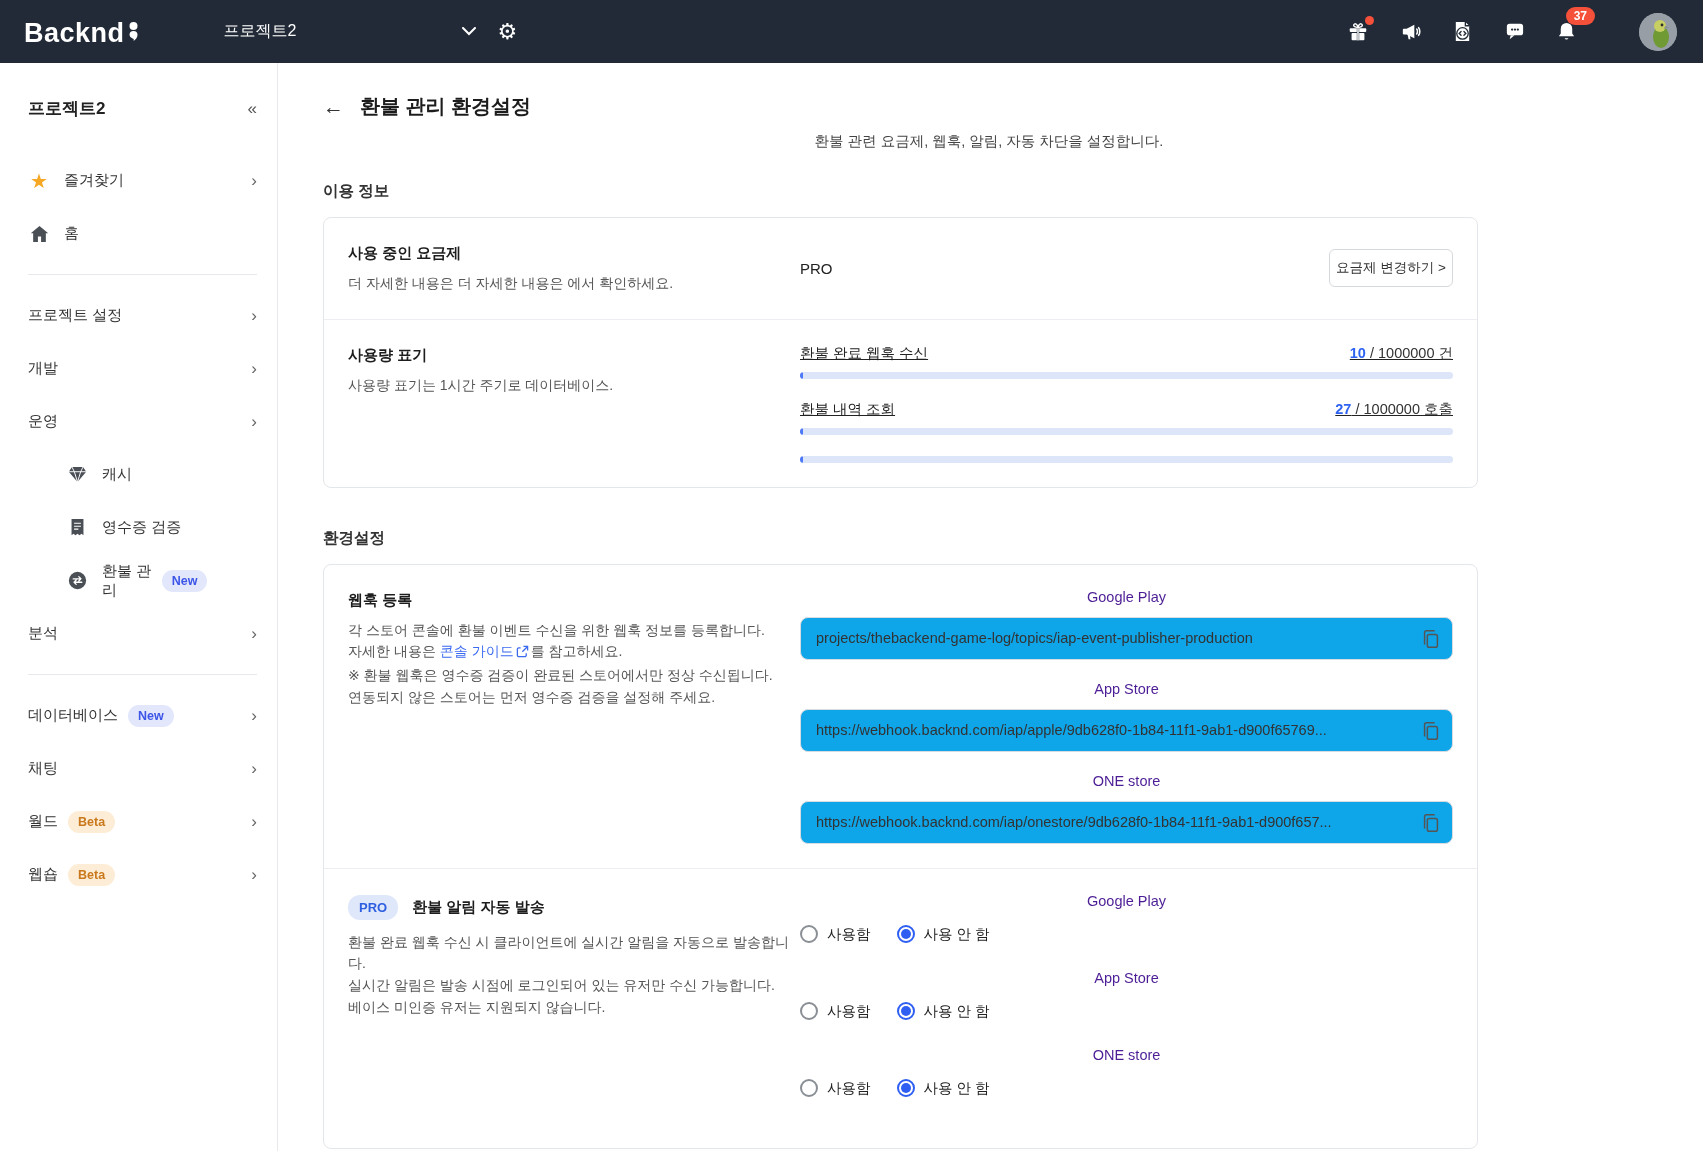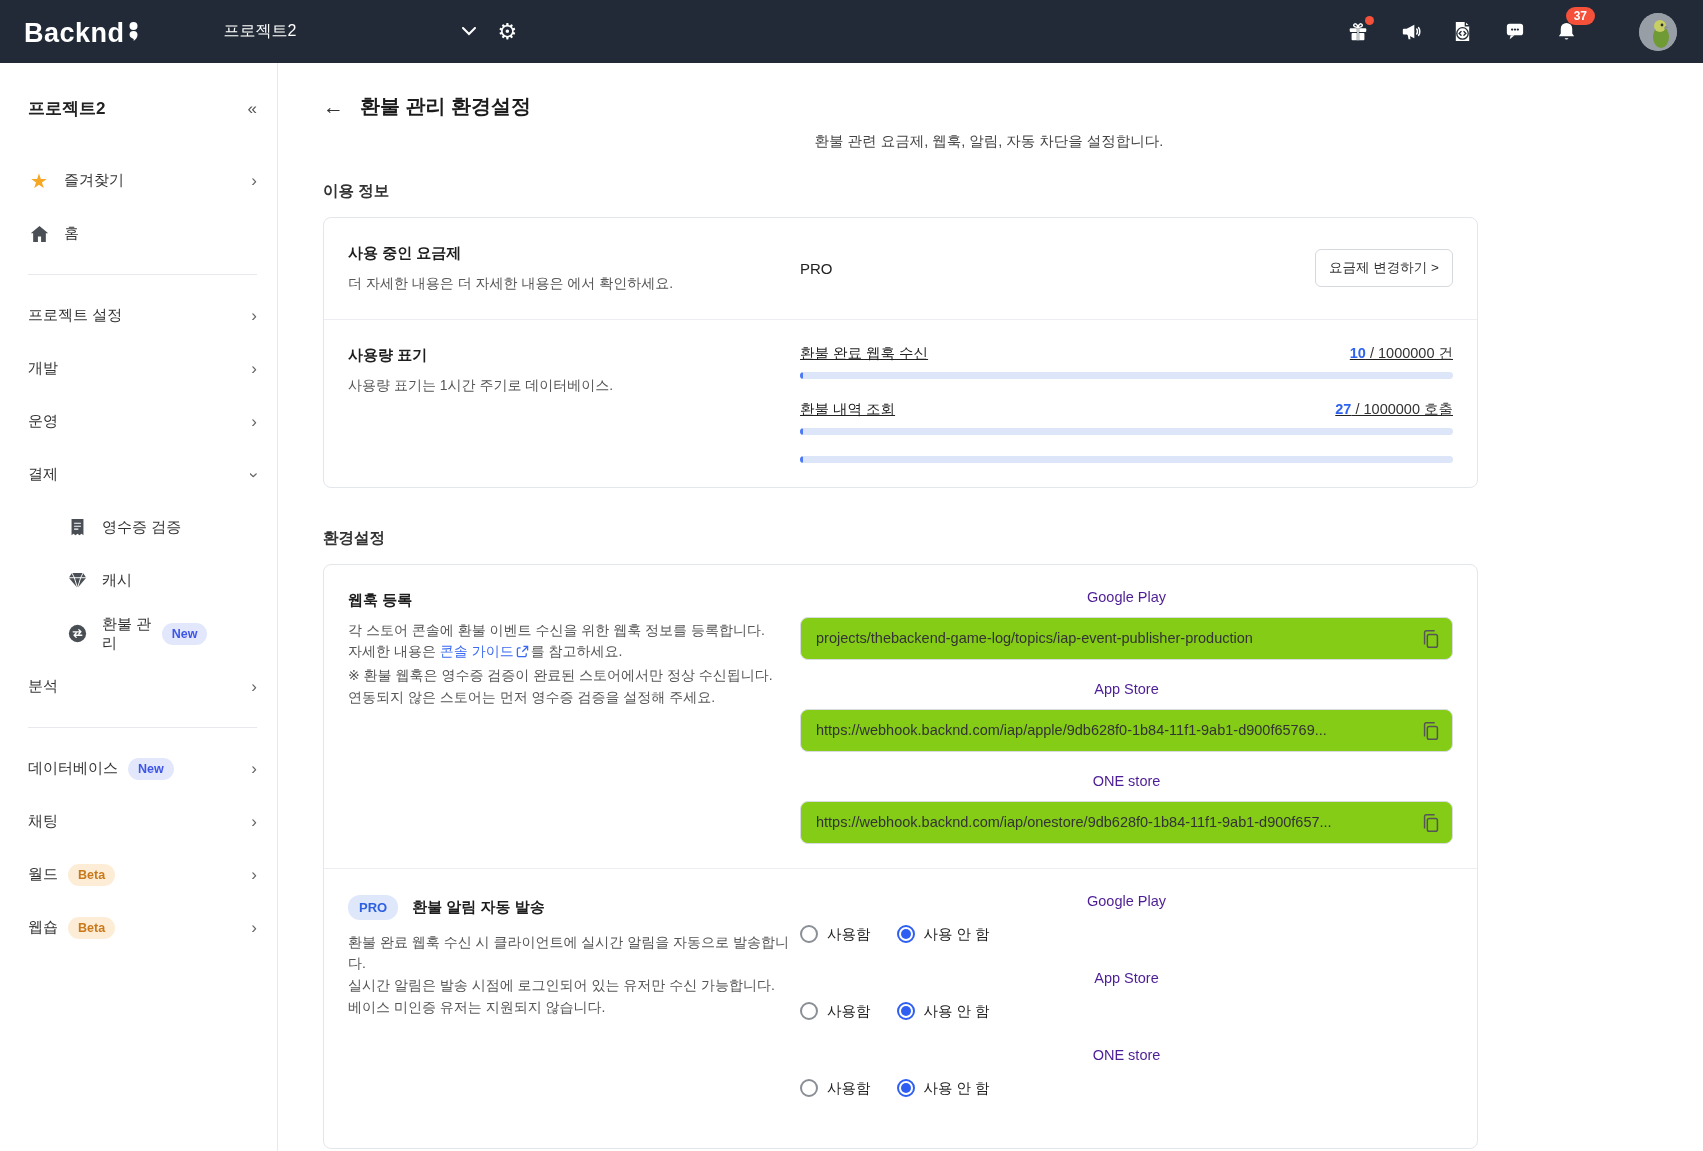--- a/index.html
+++ b/index.html
@@ -54,36 +54,36 @@
   .section { font-size:15.5px; font-weight:700; color:#333; margin-bottom:15px; }
   .card { width:1155px; border:1px solid #e3e6ea; border-radius:8px; background:#fff; margin-bottom:40px; }
   .crow { display:flex; padding:24px; }
   .crow + .crow { border-top:1px solid #eceef1; }
   .col-l { width:452px; flex:none; padding-top:2px; }
   .col-r { flex:1; }
   .col-l h3 { font-size:15px; font-weight:700; color:#1d1d1d; margin-bottom:10px; }
   .col-l p { font-size:14px; color:#555; line-height:1.55; }
   .plan-r { display:flex; align-items:center; justify-content:space-between; }
   .plan-val { font-size:15px; color:#222; }
-  .btn { background:#fff; border:1px solid #d5d8dd; border-radius:6px; padding:9px 13px;
+  .btn { background:#fff; border:1px solid #d5d8dd; border-radius:6px; padding:9px 6px;
     font-size:13.5px; color:#333; cursor:pointer; font-family:inherit; }
 
   .u-item { margin-bottom:21px;text-decoration:underline; }
   .u-item:last-child { margin-bottom:0; }
   .u-top { display:flex; justify-content:space-between; align-items:center; margin-bottom:9px;
     font-size:14.5px; color:#222; }
   .u-val { font-size:14.5px; color:#333; }
   .u-val b { color:#2e62f0; font-weight:700; }
   .u-bar { height:7px; border-radius:4px; background:#dde5f8; overflow:hidden; }
   .u-fill { height:100%; width:0.4%; background:#4d79f6; border-radius:4px; }
 
   .link { color:#3b6af0; cursor:pointer; text-decoration:none; }
   .ext { margin:0 2px; vertical-align:-2px; }
   .f-label { display:block; font-size:14.5px; font-weight:500; color:#4c1d95; margin:0 0 12px 0;text-align:center; }
-  .inp { position:relative; height:43px; background:#84cc16; border:1px solid #d8dbe0;
+  .inp { position:relative; height:43px; background:#0ea5e9; border:1px solid #d8dbe0;
     border-radius:8px; display:flex; align-items:center; padding:0 44px 0 15px; margin-bottom:21px; }
   .inp:last-child { margin-bottom:0; }
   .inp-text { font-size:14.5px; color:#333; white-space:nowrap; overflow:hidden; }
   .copy { position:absolute; right:10px; top:9px; background:none; border:none; cursor:pointer; }
 
   .t-row { display:flex; align-items:center; margin-bottom:12px; }
   .pro-badge { background:#dfe7fb; color:#2e5fe0; font-size:13px; font-weight:700;
     border-radius:12px; padding:5px 11px; margin-right:14px; }
   .t-row h3 { margin-bottom:0; }
   .radios { display:flex; align-items:center; margin:16px 0 26px 0; }
@@ -201,42 +201,38 @@
       <span class="s-chev">›</span>
     </div>
     <div class="s-item">
       <span class="s-label">개발</span>
       <span class="s-chev">›</span>
     </div>
     <div class="s-item">
       <span class="s-label">운영</span>
       <span class="s-chev">›</span>
     </div>
-    <div class="s-item">
-      <span class="s-label">결제</span>
-      <span class="s-chev chev-down">›</span>
-    </div>
-
+
+    <div class="s-item s-sub">
+      <span class="s-ico">
+        <svg width="19" height="17" viewBox="0 0 24 21">
+            <path d="M5 1h14l4 6-11 13L1 7Z" fill="#4a4f55"></path>
+            <path d="M1 7h22M8 7l4 13M16 7 12 20M5 1l3 6M19 1l-3 6" stroke="#fff" stroke-width="1.2" fill="none"></path>
+          </svg>
+      </span>
+      <span class="s-label">캐시</span>
+    </div>
     <div class="s-item s-sub">
       <span class="s-ico">
         <svg width="17" height="19" viewBox="0 0 20 22">
             <path d="M3 1h14v19l-2.3-1.7L12.4 20l-2.4-1.7L7.6 20l-2.3-1.7L3 20Z" fill="#4a4f55"></path>
             <path d="M6 6h8M6 9.5h8M6 13h5" stroke="#fff" stroke-width="1.4"></path>
           </svg>
       </span>
       <span class="s-label">영수증 검증</span>
-    </div>
-    <div class="s-item s-sub">
-      <span class="s-ico">
-        <svg width="19" height="17" viewBox="0 0 24 21">
-            <path d="M5 1h14l4 6-11 13L1 7Z" fill="#4a4f55"></path>
-            <path d="M1 7h22M8 7l4 13M16 7 12 20M5 1l3 6M19 1l-3 6" stroke="#fff" stroke-width="1.2" fill="none"></path>
-          </svg>
-      </span>
-      <span class="s-label">캐시</span>
     </div>
     <div class="s-item s-sub">
       <span class="s-ico">
         <svg width="19" height="19" viewBox="0 0 22 22">
             <circle cx="11" cy="11" r="10" fill="#4a4f55"></circle>
             <path d="M6 9h9M12.5 6.5 15 9l-2.5 2.5M16 13H7M9.5 10.5 7 13l2.5 2.5" stroke="#fff" stroke-width="1.5" fill="none" stroke-linecap="round" stroke-linejoin="round"></path>
           </svg>
       </span>
       <span class="s-label">환불 관리</span>
       <span class="badge b-new">New</span>

